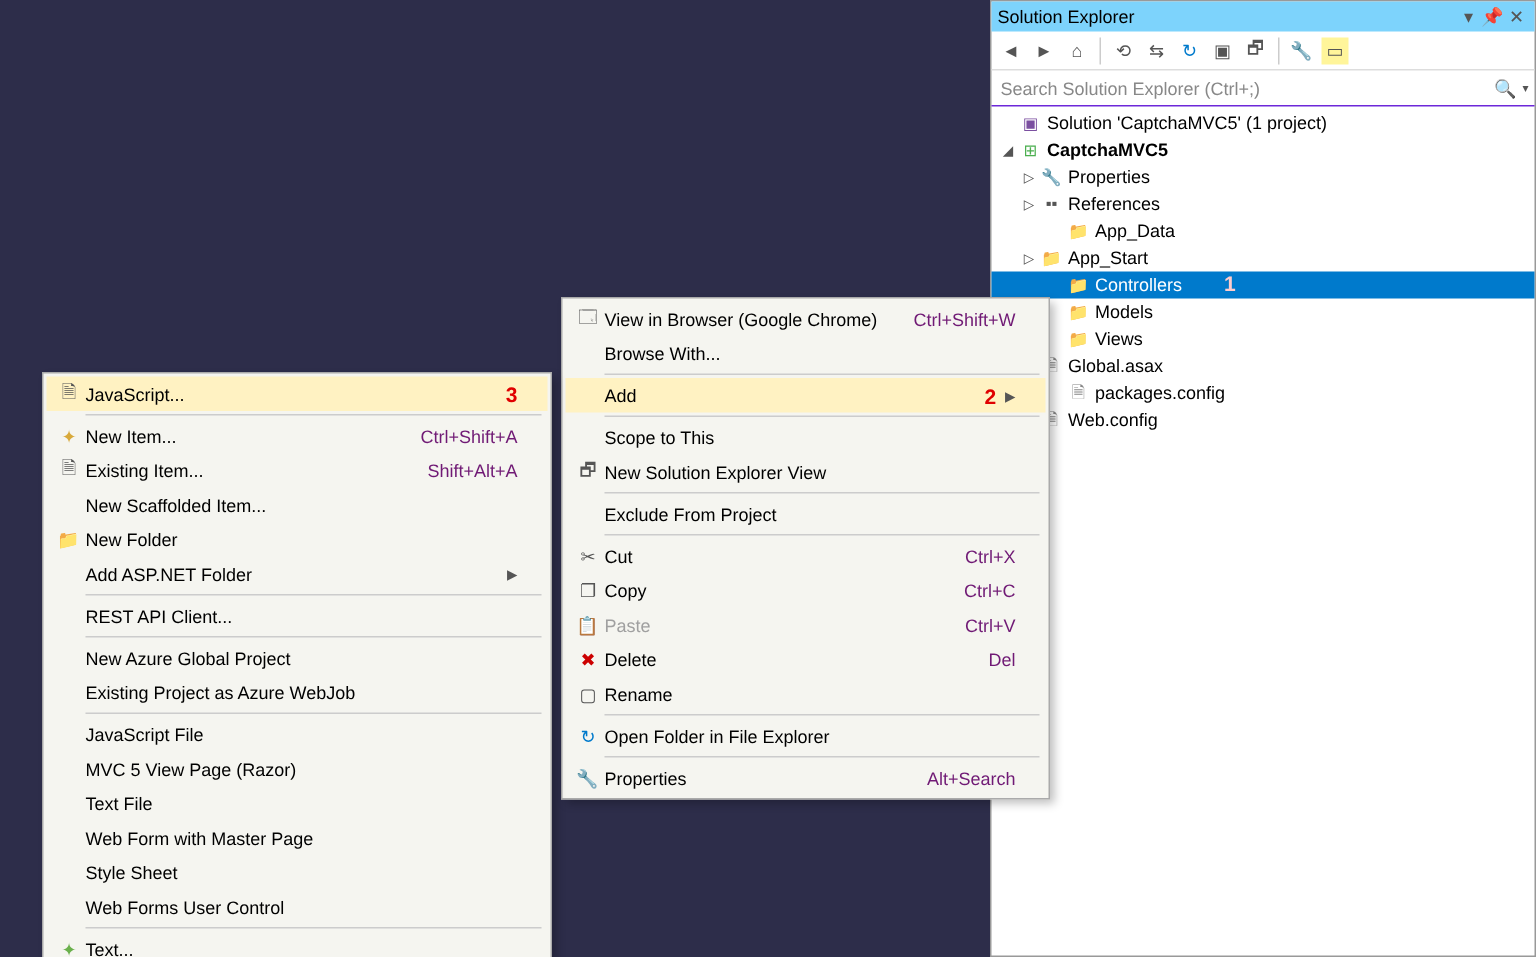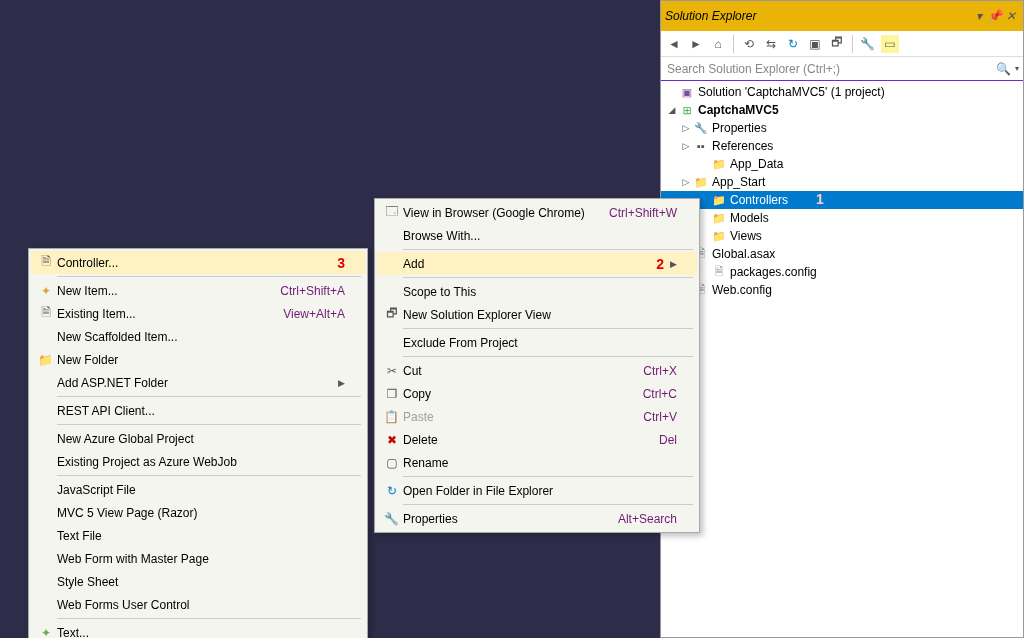--- a/index.html
+++ b/index.html
@@ -16,27 +16,26 @@
   .panel {
     position: absolute;
     top: 0; right: 0;
     width: 364px; height: 638px;
     background: #fff;
     border: 1px solid #999;
     display: flex;
     flex-direction: column;
   }
   .panel-title {
-    background: #eab308;
-    height: 30px;
+    background: #7dd3fc;
+    height: 20px;
     display: flex;
     align-items: center;
     padding: 0 4px;
     font-size: 12px;
-    font-style: italic;
   }
   .panel-title .title-text { flex: 1; }
   .panel-title .ticon { width: 16px; text-align: center; color: #555; cursor: pointer; }
   .toolbar {
     height: 26px;
     display: flex;
     align-items: center;
     padding: 0 4px;
     gap: 4px;
     border-bottom: 1px solid #ddd;
@@ -326,33 +325,33 @@
   <div class="mi">
     <span class="micon">🔧</span>
     <span class="mlabel">Properties</span>
     <span class="mshort">Alt+Search</span>
   </div>
 </div>
 
 <div class="menu menu2">
   <div class="mi hl">
     <span class="micon">🗎</span>
-    <span class="mlabel">Controller...</span>
+    <span class="mlabel">JavaScript...</span>
     <span class="annot2">3</span>
   </div>
   <div class="msep"></div>
   <div class="mi">
     <span class="micon" style="color:#d8a93a;">✦</span>
     <span class="mlabel">New Item...</span>
     <span class="mshort">Ctrl+Shift+A</span>
   </div>
   <div class="mi">
     <span class="micon">🗎</span>
     <span class="mlabel">Existing Item...</span>
-    <span class="mshort">View+Alt+A</span>
+    <span class="mshort">Shift+Alt+A</span>
   </div>
   <div class="mi">
     <span class="micon"></span>
     <span class="mlabel">New Scaffolded Item...</span>
   </div>
   <div class="mi">
     <span class="micon" style="color:#d8a93a;">📁</span>
     <span class="mlabel">New Folder</span>
   </div>
   <div class="mi">

